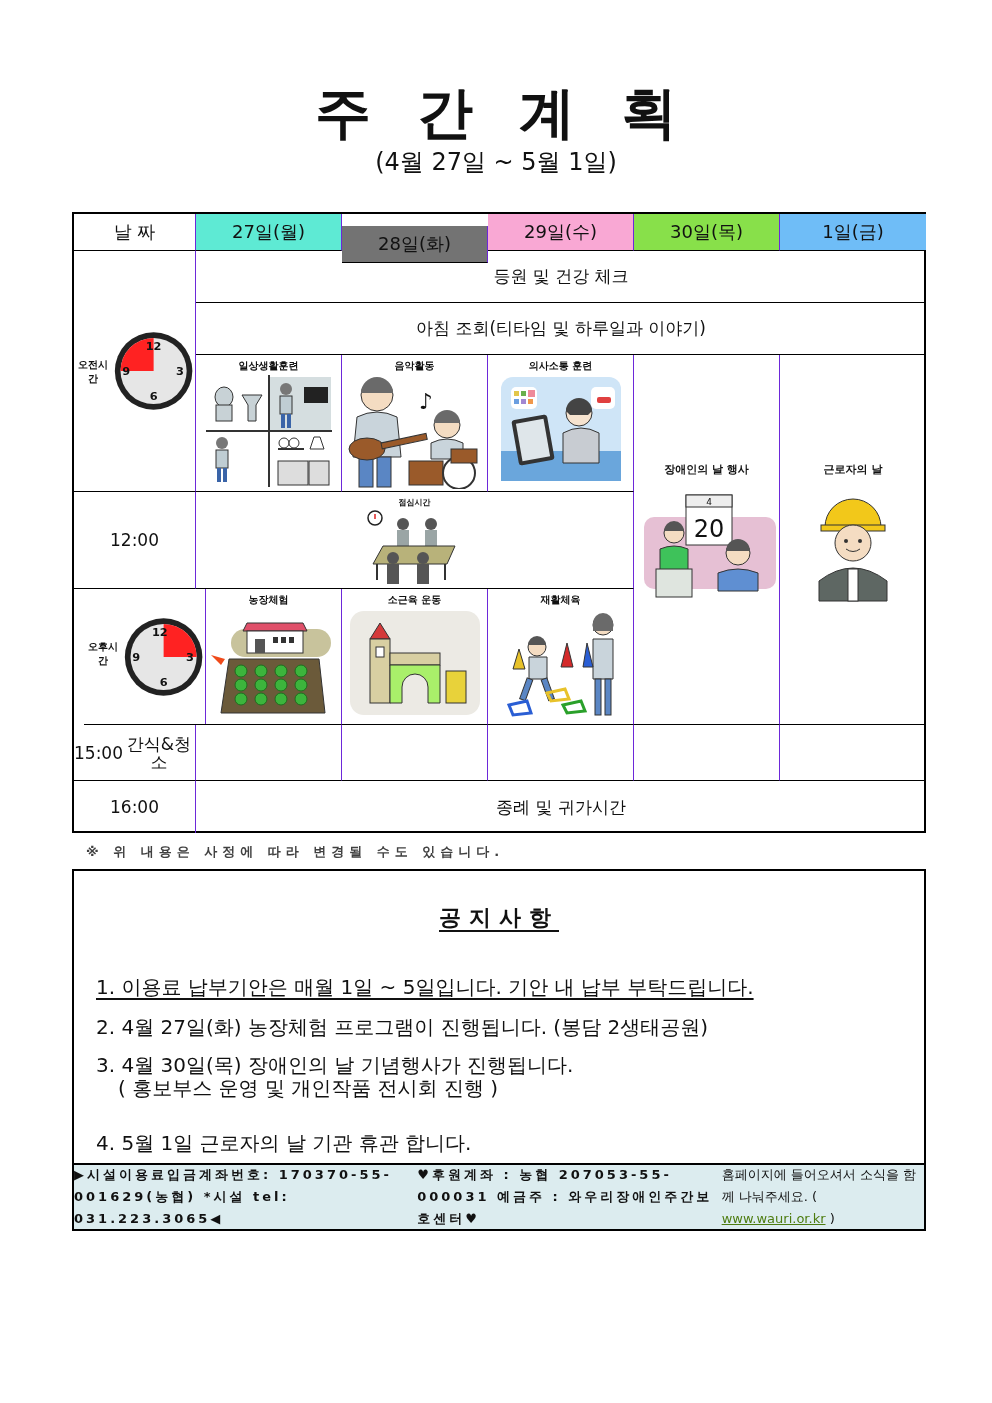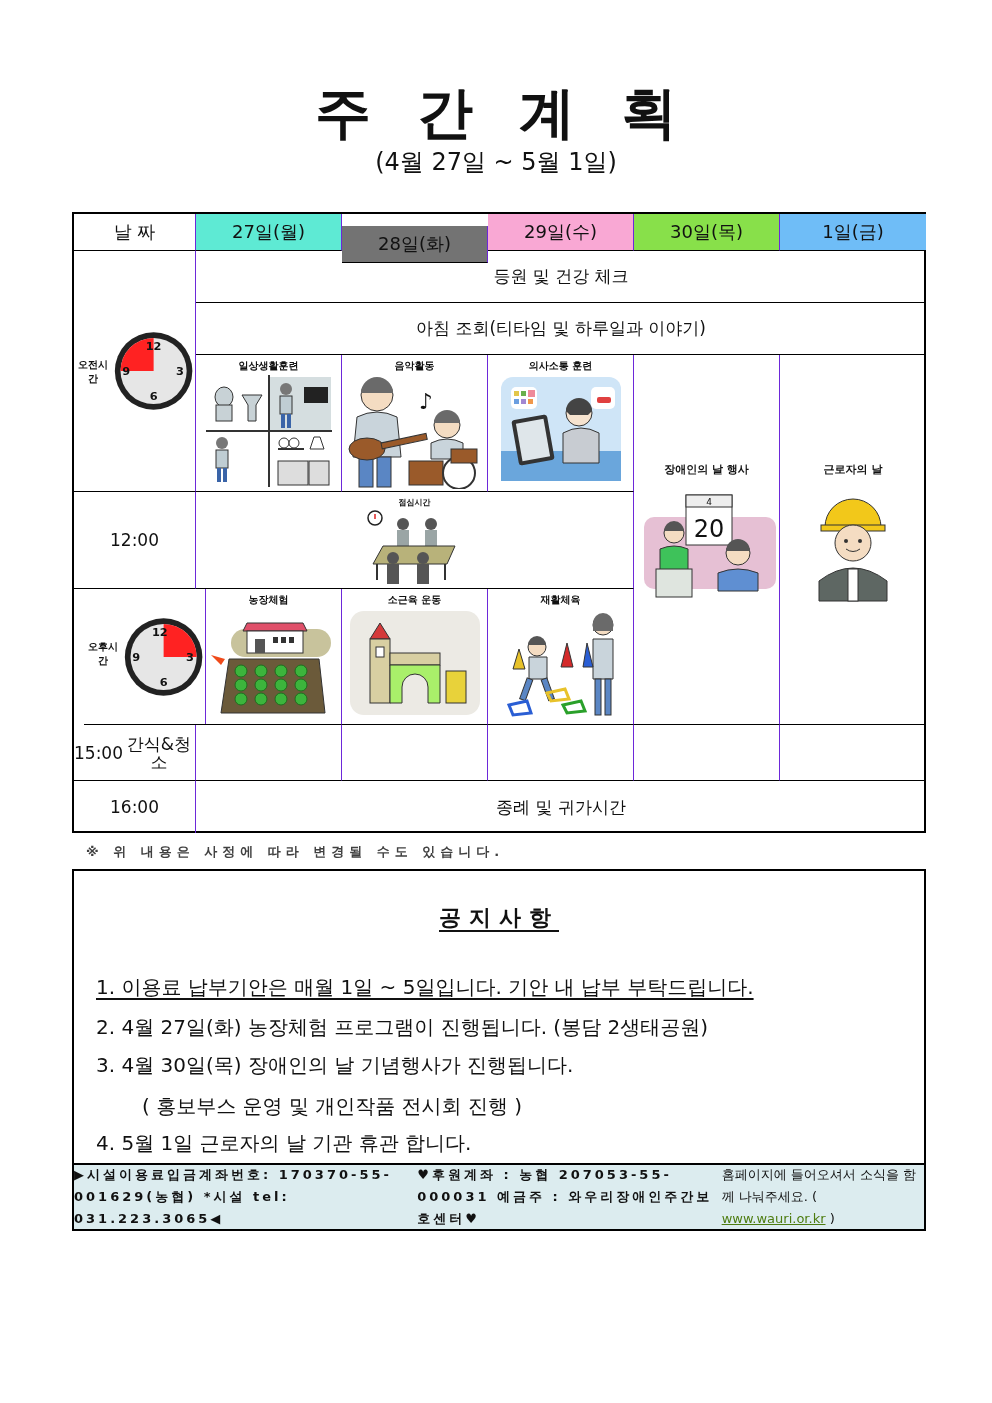--- a/index.html
+++ b/index.html
@@ -294,21 +294,21 @@
   <div class="cell" style="left:122px;top:567px;width:730px;height:52px;border-right:none;border-bottom:none;">종례 및 귀가시간</div>
 </div>
 
 <div class="notice-line">※ 위 내용은 사정에 따라 변경될 수도 있습니다.</div>
 
 <div class="notice">
   <div class="notice-title"><span>공지사항</span></div>
   <div class="notice-item u" style="top:102px;">1. 이용료 납부기안은 매월 1일 ~ 5일입니다. 기안 내 납부 부탁드립니다.</div>
   <div class="notice-item" style="top:142px;">2. 4월 27일(화) 농장체험 프로그램이 진행됩니다. (봉담 2생태공원)</div>
   <div class="notice-item" style="top:180px;">3. 4월 30일(목) 장애인의 날 기념행사가 진행됩니다.</div>
-  <div class="notice-item" style="top:221px;left:44px;margin-left:24px;">( 홍보부스 운영 및 개인작품 전시회 진행 )</div>
+  <div class="notice-item" style="top:203px;left:44px;">( 홍보부스 운영 및 개인작품 전시회 진행 )</div>
   <div class="notice-item" style="top:258px;">4. 5월 1일 근로자의 날 기관 휴관 합니다.</div>
 
   <div class="footer">
     <div class="l1">▶시설이용료입금계좌번호: 170370-55-001629(농협) *시설 tel: 031.223.3065◀</div>
     <div class="l2">♥후원계좌 : 농협 207053-55-000031 예금주 : 와우리장애인주간보호센터♥</div>
     <div>
       <span>홈페이지에 들어오셔서 소식을 함께 나눠주세요. (</span>
       <a>www.wauri.or.kr</a>
       <span>)</span>
     </div>

